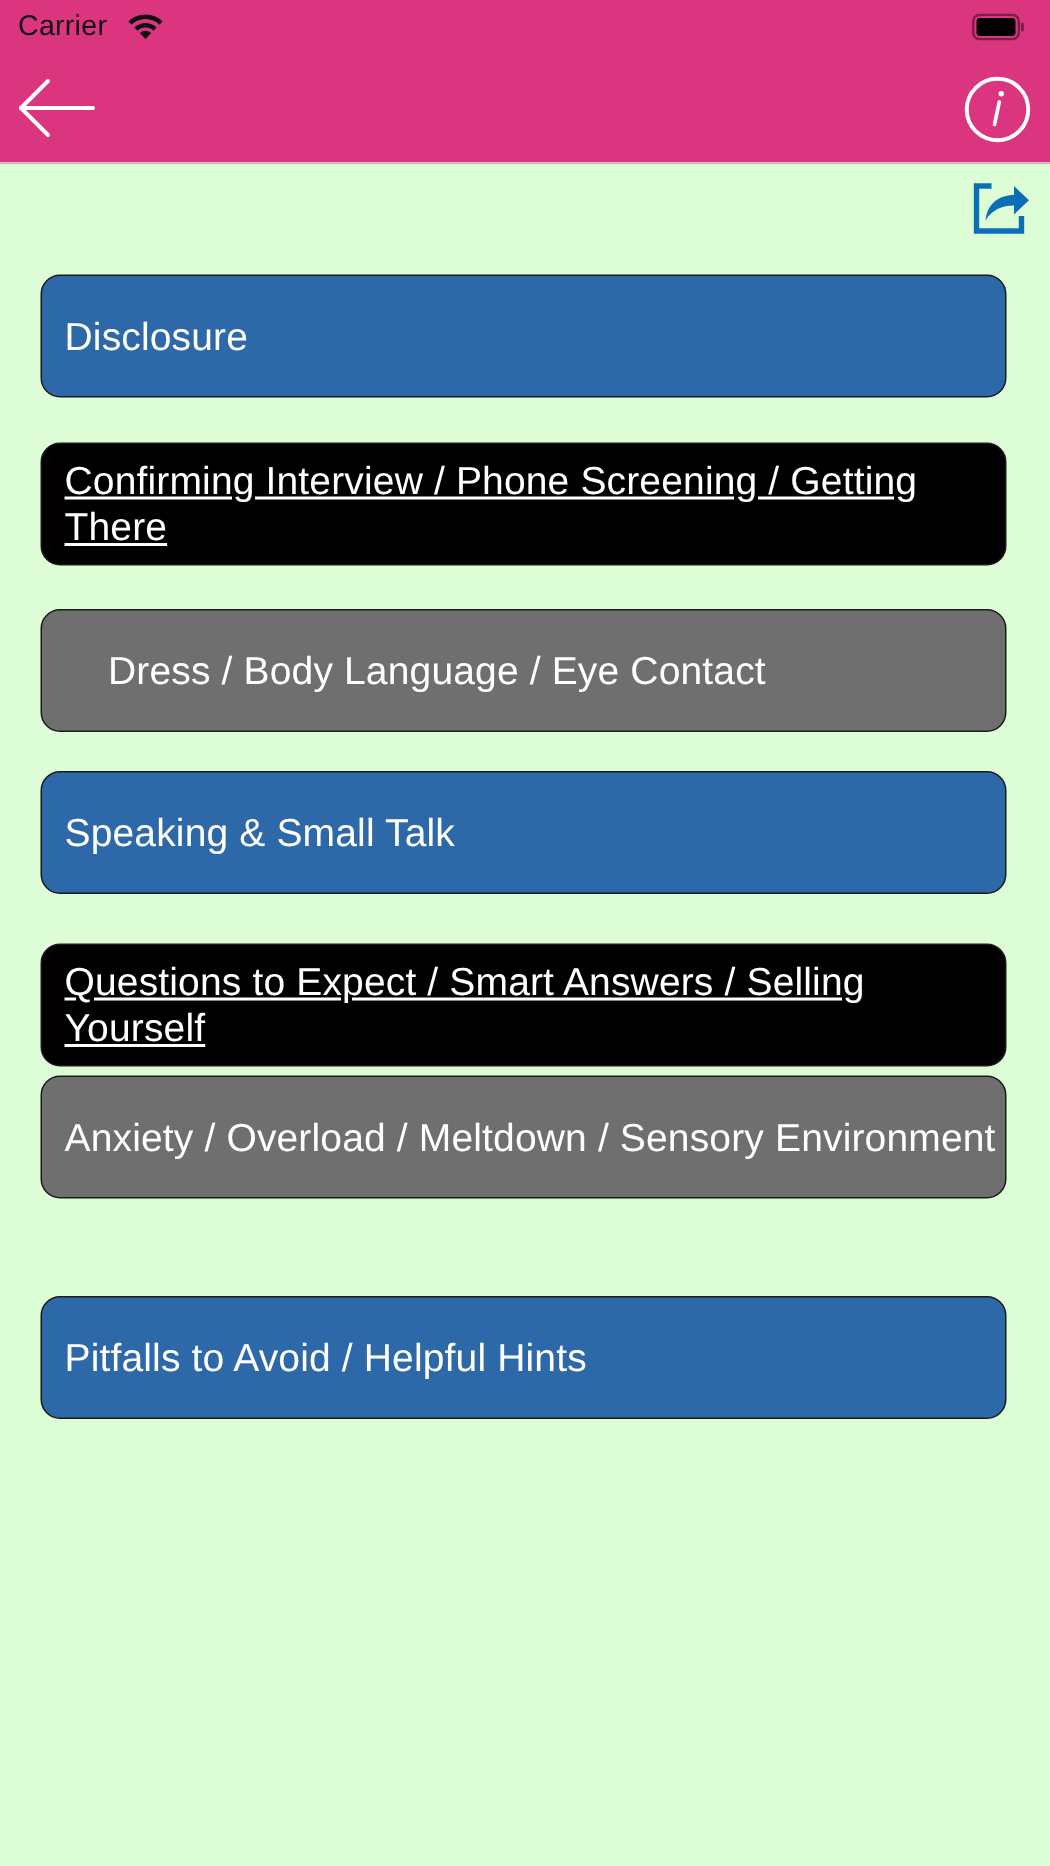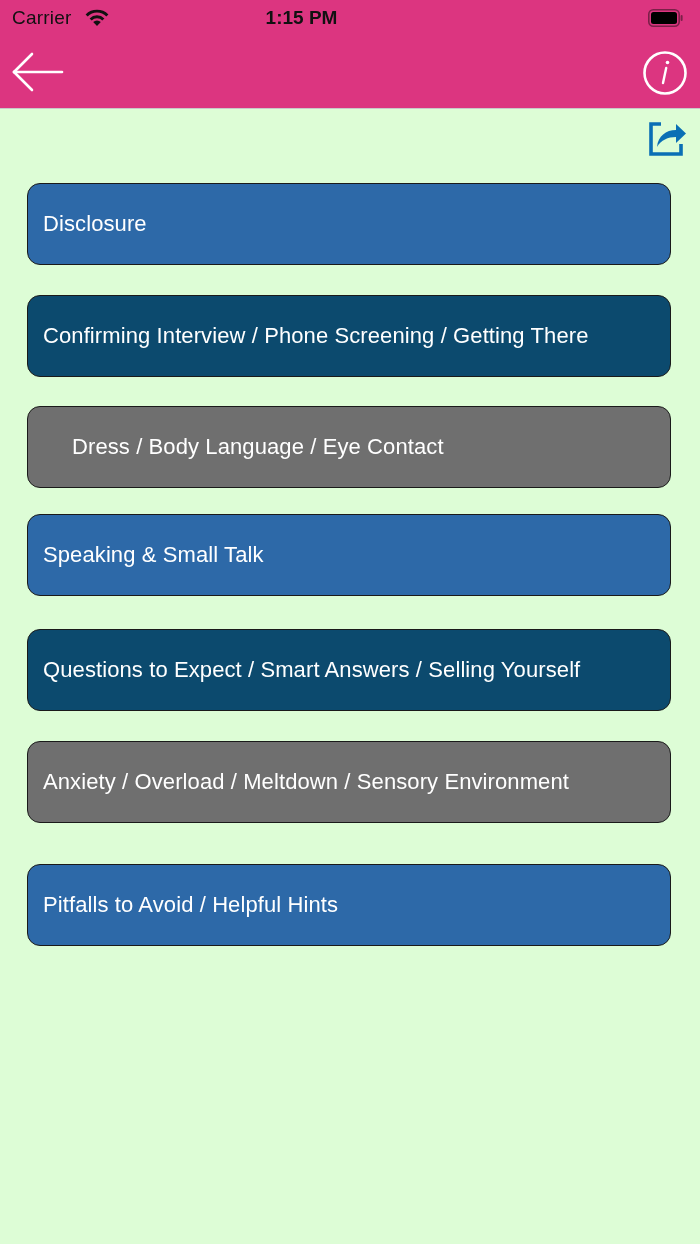--- a/index.html
+++ b/index.html
@@ -100,42 +100,41 @@
       left: 0;
       width: 644px;
       height: 82px;
       border: 1.5px solid #1a1a1a;
       border-radius: 13px;
       box-sizing: border-box;
       display: flex;
       align-items: center;
       padding-left: 15px;
       color: #ffffff;
-      font-size: 22px;
+      font-size: 26px;
       letter-spacing: 0.1px;
       cursor: pointer;
     }
     .menu-btn.blue { background: #2d69a8; }
-    .menu-btn.pink { background: #0c4a6e; }
+    .menu-btn.pink { background: #000000; text-decoration: underline; }
     .menu-btn.gray { background: #6f6f6f; }
   </style>
 </head>
 <body>
 
 <div class="header">
   <div class="status-bar">
     <span class="carrier">Carrier</span>
     <span class="wifi">
       <svg width="26" height="20" viewBox="0 0 26 20">
         <path d="M13 19 L9.2 15 A5.5 5.5 0 0 1 16.8 15 Z" fill="#111"></path>
         <path d="M5.6 11.4 A10.5 10.5 0 0 1 20.4 11.4 L18.3 13.5 A7.5 7.5 0 0 0 7.7 13.5 Z" fill="#111"></path>
         <path d="M1.6 7.4 A16 16 0 0 1 24.4 7.4 L22.3 9.5 A13 13 0 0 0 3.7 9.5 Z" fill="#111"></path>
       </svg>
     </span>
-    <span class="time">1:15 PM</span>
     <span class="battery">
       <svg width="36" height="18" viewBox="0 0 36 18">
         <rect x="0.8" y="0.8" width="30.4" height="16.4" rx="4.5" ry="4.5" fill="none" stroke="#7a2048" stroke-width="1.6"></rect>
         <rect x="3" y="3" width="26" height="12" rx="2.5" ry="2.5" fill="#000"></rect>
         <rect x="32.6" y="6" width="2" height="6" rx="1" fill="#7a2048"></rect>
       </svg>
     </span>
   </div>
 
   <div class="nav-bar">
@@ -178,19 +177,19 @@
   </div>
   <div class="menu-btn gray" style="top:223px;padding-left:44px;">
     <span>Dress / Body Language / Eye Contact</span>
   </div>
   <div class="menu-btn blue" style="top:331px;">
     <span>Speaking &amp; Small Talk</span>
   </div>
   <div class="menu-btn pink" style="top:446px;">
     <span>Questions to Expect / Smart Answers / Selling Yourself</span>
   </div>
-  <div class="menu-btn gray" style="top:558px;">
+  <div class="menu-btn gray" style="top:534px;">
     <span>Anxiety / Overload / Meltdown / Sensory Environment</span>
   </div>
   <div class="menu-btn blue" style="top:669px;margin-top:12px;">
     <span>Pitfalls to Avoid / Helpful Hints</span>
   </div>
 </div>
 
 </body></html>

